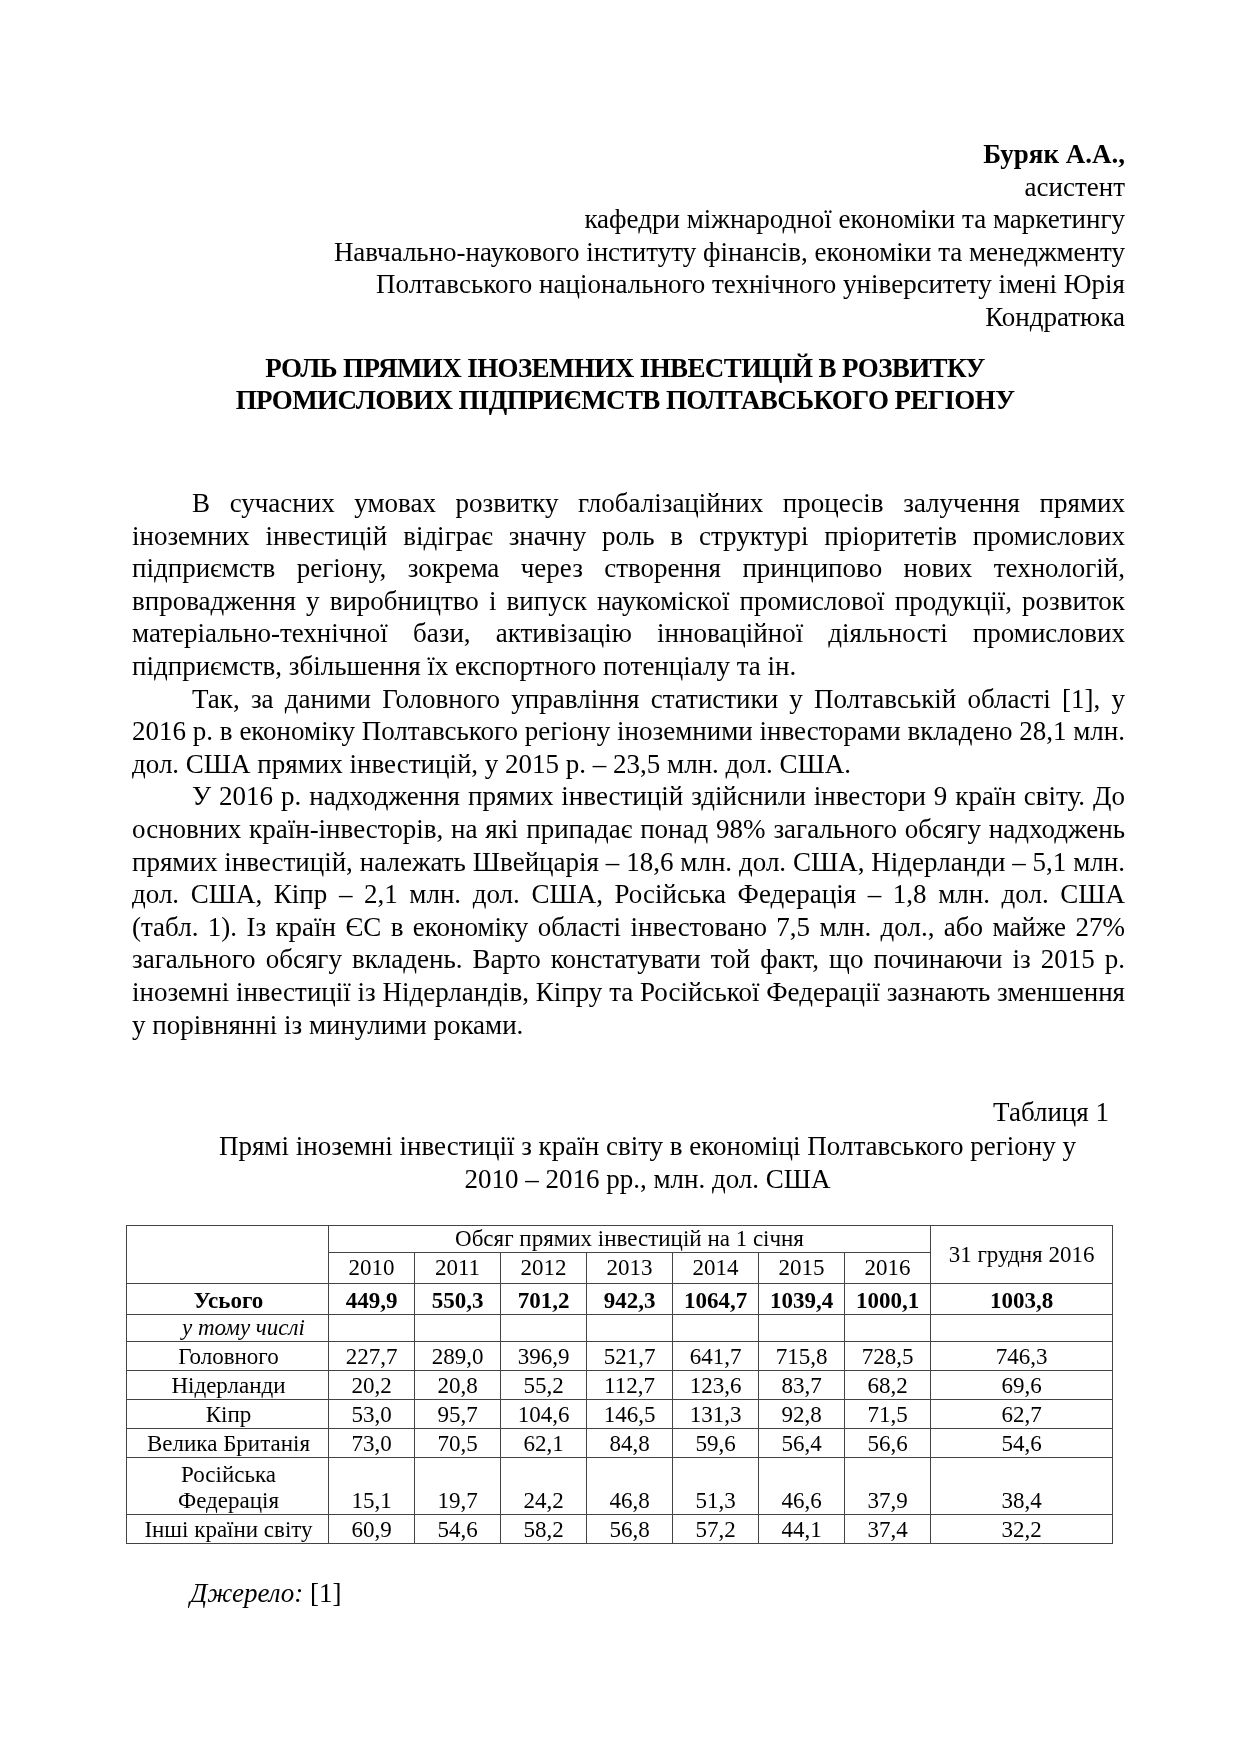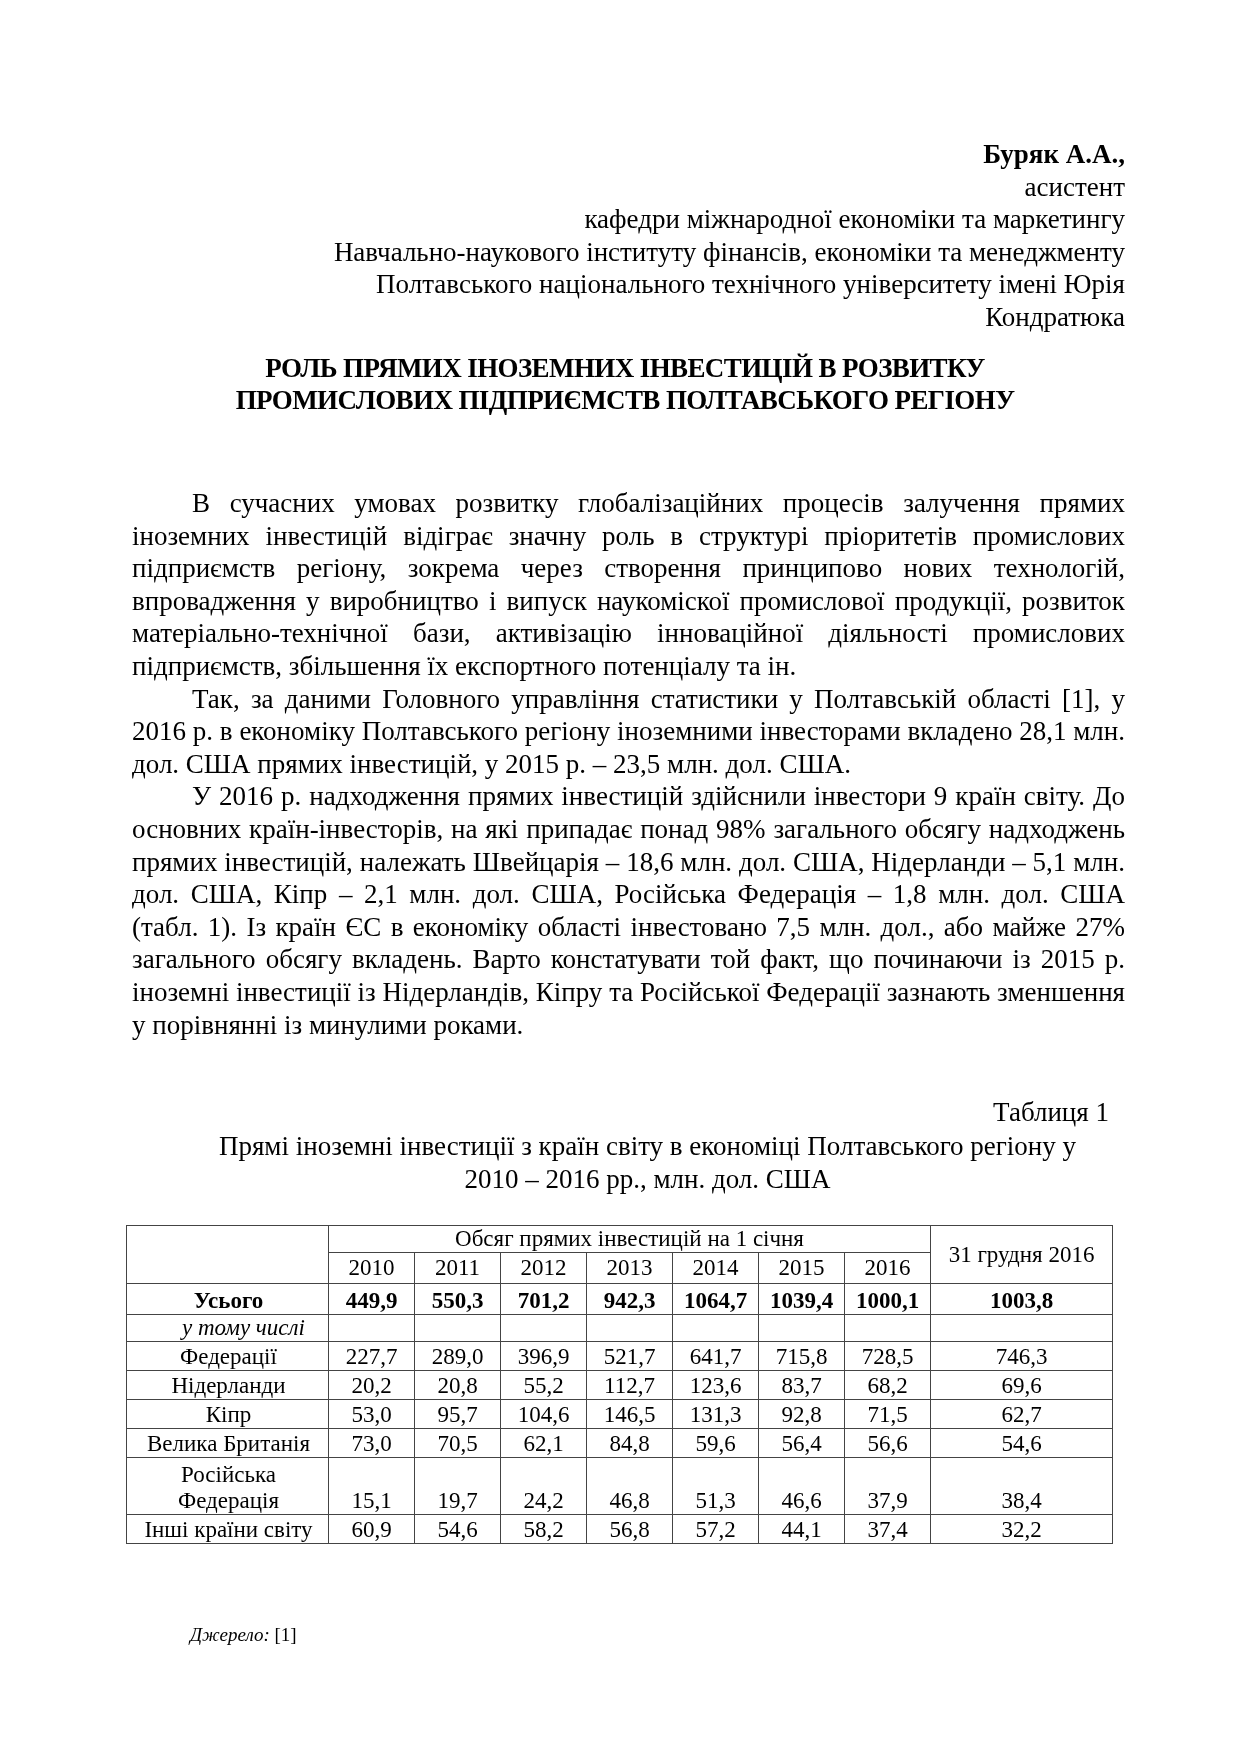--- a/index.html
+++ b/index.html
@@ -32,21 +32,21 @@
   table.data td.label { text-align: center; padding-left: 6px; vertical-align: bottom; }
   table.data tr.total td { font-weight: bold; }
   table.data tr.subhead td.label { font-style: italic; padding-left: 36px; }
   table.data tr.h1 th { height: 24px; }
   table.data tr.h2 th { height: 30px; }
   table.data tr.total td { height: 30px; }
   table.data tr.subhead td { height: 26px; }
   table.data tr.row td { height: 28px; }
   table.data tr.tall td { height: 56px; }
 
-  .source { position: absolute; left: 190px; top: 1619px; font-size: 19px; line-height: 32px; }
+  .source { position: absolute; left: 190px; top: 1577px; font-size: 27px; line-height: 32px; }
   .source .src-label { font-style: italic; }
 </style>
 </head>
 <body>
 
 <div class="page">
 
   <div class="author-block">
     <div class="author-name">Буряк А.А.,</div>
     <div>асистент</div>
@@ -118,21 +118,21 @@
         <td></td>
         <td></td>
         <td></td>
         <td></td>
         <td></td>
         <td></td>
         <td></td>
         <td></td>
       </tr>
       <tr class="row">
-        <td class="label">Федерації</td>
+        <td class="label">Головного</td>
         <td class="num">227,7</td>
         <td class="num">289,0</td>
         <td class="num">396,9</td>
         <td class="num">521,7</td>
         <td class="num">641,7</td>
         <td class="num">715,8</td>
         <td class="num">728,5</td>
         <td class="num">746,3</td>
       </tr>
       <tr class="row">

